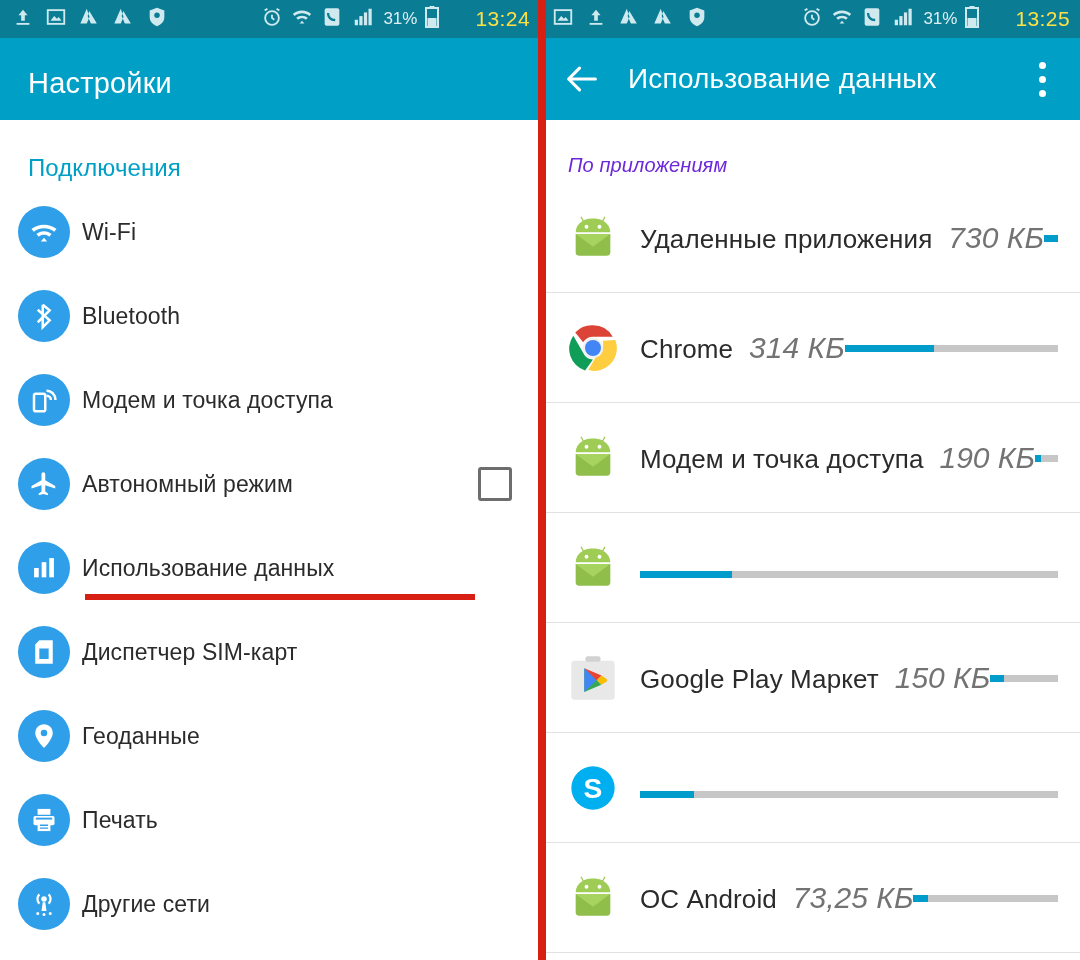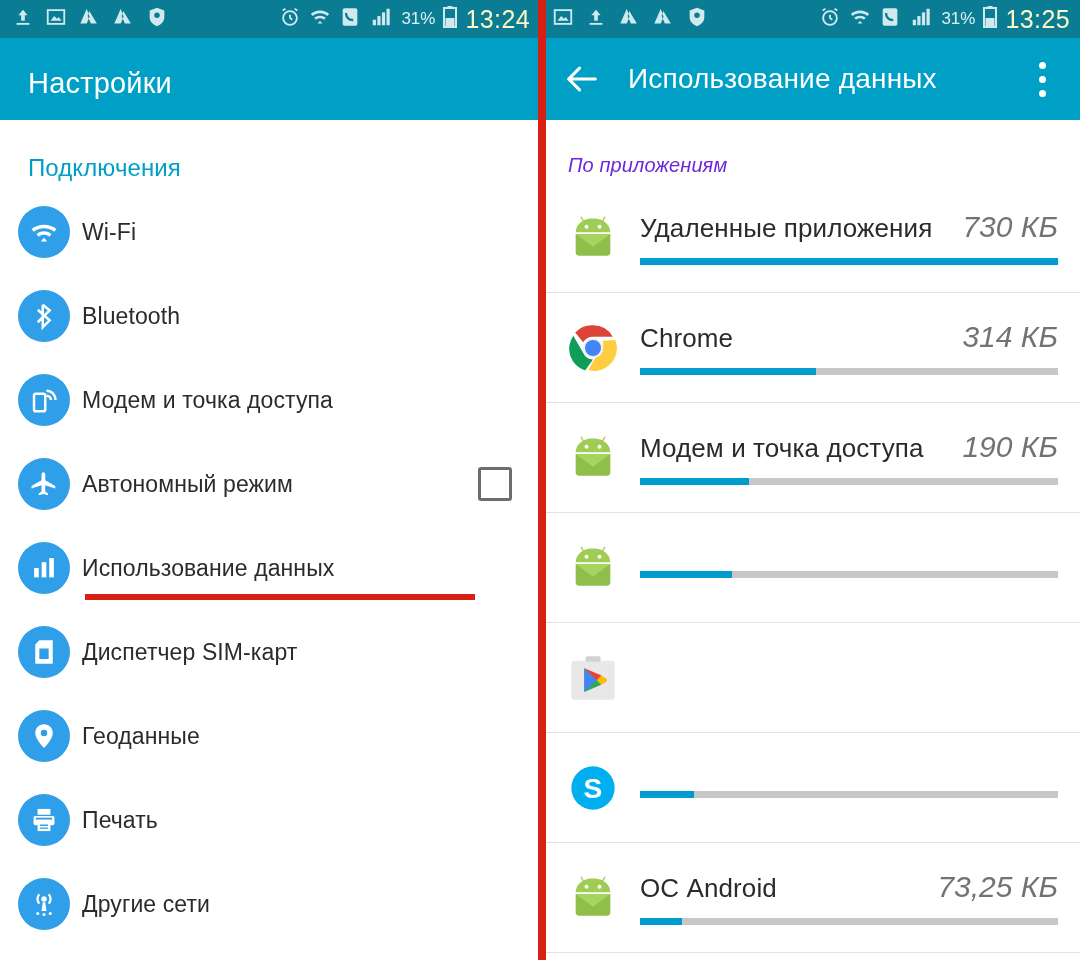--- a/index.html
+++ b/index.html
@@ -25,21 +25,21 @@
   
   .statusbar{
     height:38px;background:#0a7d94;color:#cfe9ef;
     display:flex;align-items:center;
     padding:0 10px 0 12px;box-sizing:border-box;
   }
   .sb-left{display:flex;align-items:center;gap:11px;}
   .sb-right{display:flex;align-items:center;gap:8px;margin-left:auto;}
   .sb-ico{display:block;}
   .sb-pct{font-size:17px;color:#dff0f4;}
-  .sb-clock{font-size:25px;color:#fef9c3;letter-spacing:.4px;}
+  .sb-clock{font-size:21px;color:#fde047;letter-spacing:.4px;margin-left:28px;}
 
   
   .actionbar{
     height:82px;background:#00a0c6;
     display:flex;align-items:center;box-sizing:border-box;
   }
   .actionbar.left{padding:8px 0 0 28px;}
   .actionbar.right{padding:0 18px 0 22px;}
   .ab-title{
     color:#ffffff;font-size:29px;font-weight:400;letter-spacing:.2px;
@@ -82,21 +82,21 @@
     color:#6d28d9;font-size:20px;padding:34px 0 0 28px;letter-spacing:.1px;font-style:italic;
   }
   .apps-list{padding-top:6px;}
   .arow{
     height:110px;box-sizing:border-box;
     display:flex;align-items:center;
     padding:0 22px 0 24px;
     border-bottom:1px solid #e2e2e2;
   }
   .aicon{width:58px;height:58px;flex:none;display:flex;align-items:center;justify-content:center;}
-  .abody{flex:1;margin-left:18px;display:flex;flex-direction:column;justify-content:center;}
+  .abody{flex:1;margin-left:18px;display:flex;flex-direction:row;justify-content:center;}
   .aline{display:flex;align-items:baseline;}
   .aname{font-size:26px;color:#2b2b2b;white-space:nowrap;letter-spacing:.1px;}
   .asize{margin-left:auto;font-size:30px;color:#737373;white-space:nowrap;padding-left:16px;font-style:italic;}
   .abar{margin-top:14px;height:7px;width:100%;background:#c7c7c7;border-radius:0;}
   .abar > span{display:block;height:100%;background:#009ccc;}
 </style>
 </head>
 <body>
 
 <div class="screen">
@@ -469,20 +469,29 @@
               <path fill="#34a853" d="M16 15l13 11-13 11z"></path>
               <path fill="#4285f4" d="M16 15l13 11-13 11z" opacity=".0"></path>
               <path fill="#ea4335" d="M16 15l9.4 8 3.6-3-9-5.8z" opacity=".0"></path>
               <path fill="#fbbc04" d="M29 26l5.5-4.6L29 18.5z" opacity=".0"></path>
               <path fill="#4285f4" d="M16 15v22l11.5-11z"></path>
               <path fill="#ea4335" d="M16 15l11.5 11 4.4-4.2z"></path>
               <path fill="#fbbc04" d="M31.9 21.8L36 24.4a1.8 1.8 0 010 3.2l-4.4 2.6L27.5 26z"></path>
               <path fill="#34a853" d="M16 37l11.5-11 4.1 4.2z"></path>
             </svg>
         </span>
+        <div class="abody">
+          <div class="aline">
+            <span class="aname">Google Play Маркет</span>
+            <span class="asize">150 КБ</span>
+          </div>
+          <div class="abar">
+              <span style="width: 20%;"></span>
+            </div>
+        </div>
       </div>
 
       <div class="arow">
         <span class="aicon">
           <svg width="52" height="52" viewBox="0 0 48 48">
               <circle cx="24" cy="24" r="20" fill="#00aff0"></circle>
               <text x="24" y="33" font-family="Liberation Sans, sans-serif" font-size="26" font-weight="bold" fill="#fff" text-anchor="middle">S</text>
             </svg>
         </span>
         <div class="abody">

